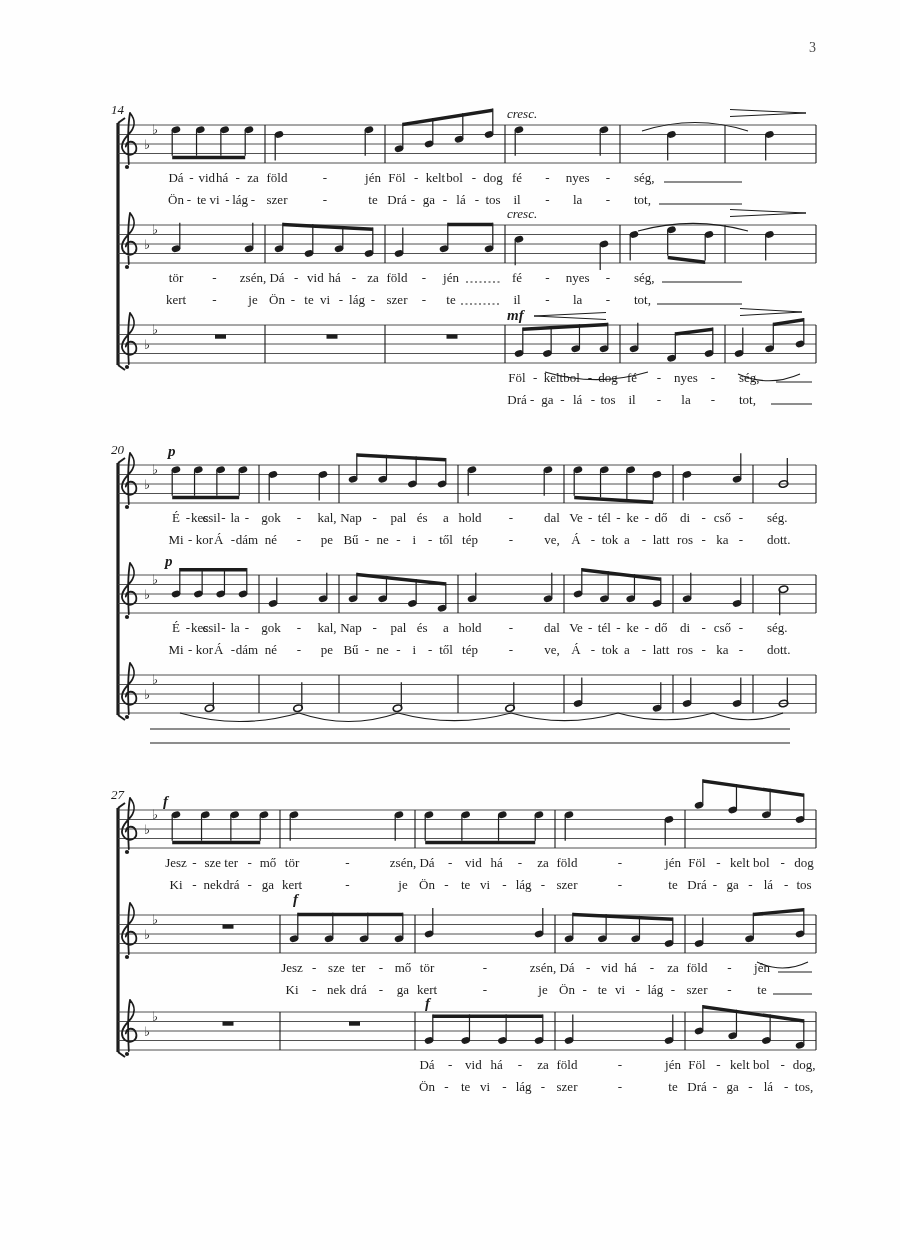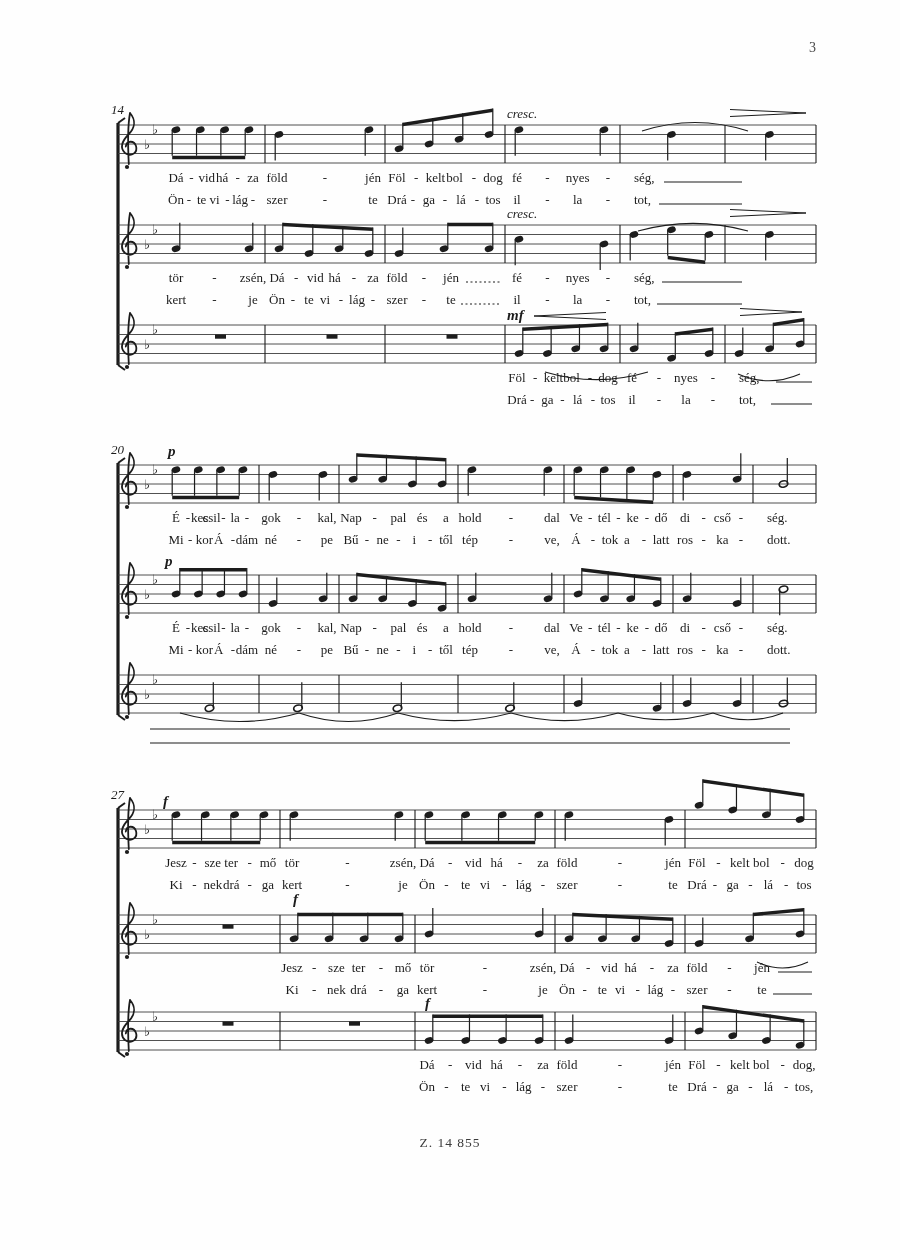--- a/index.html
+++ b/index.html
@@ -859,14 +859,13 @@
         <text x="786.1666666666666" y="1091" fill="#1c1c1c" font-family="&quot;Liberation Serif&quot;,serif" font-size="13" text-anchor="middle">-</text>
         <text x="804" y="1091" fill="#1c1c1c" font-family="&quot;Liberation Serif&quot;,serif" font-size="13" text-anchor="middle">tos,</text>
         <text x="163" y="806" fill="#1c1c1c" font-family="&quot;Liberation Serif&quot;,serif" font-size="15" text-anchor="start" font-style="italic" font-weight="bold">f</text>
         <text x="293" y="904" fill="#1c1c1c" font-family="&quot;Liberation Serif&quot;,serif" font-size="15" text-anchor="start" font-style="italic" font-weight="bold">f</text>
         <text x="425" y="1008" fill="#1c1c1c" font-family="&quot;Liberation Serif&quot;,serif" font-size="15" text-anchor="start" font-style="italic" font-weight="bold">f</text>
         <path d="M 757 962 Q 782.5 973.9 808 962" stroke="#1c1c1c" stroke-width="1.1" fill="none"></path>
         <line x1="778" y1="972" x2="812" y2="972" stroke="#1c1c1c" stroke-width="1"></line>
         <line x1="773" y1="994" x2="812" y2="994" stroke="#1c1c1c" stroke-width="1"></line>
       </g>
     </svg>
-  <div class="plate">Z. 14 855</div>
 </div>
 
 </body></html>

